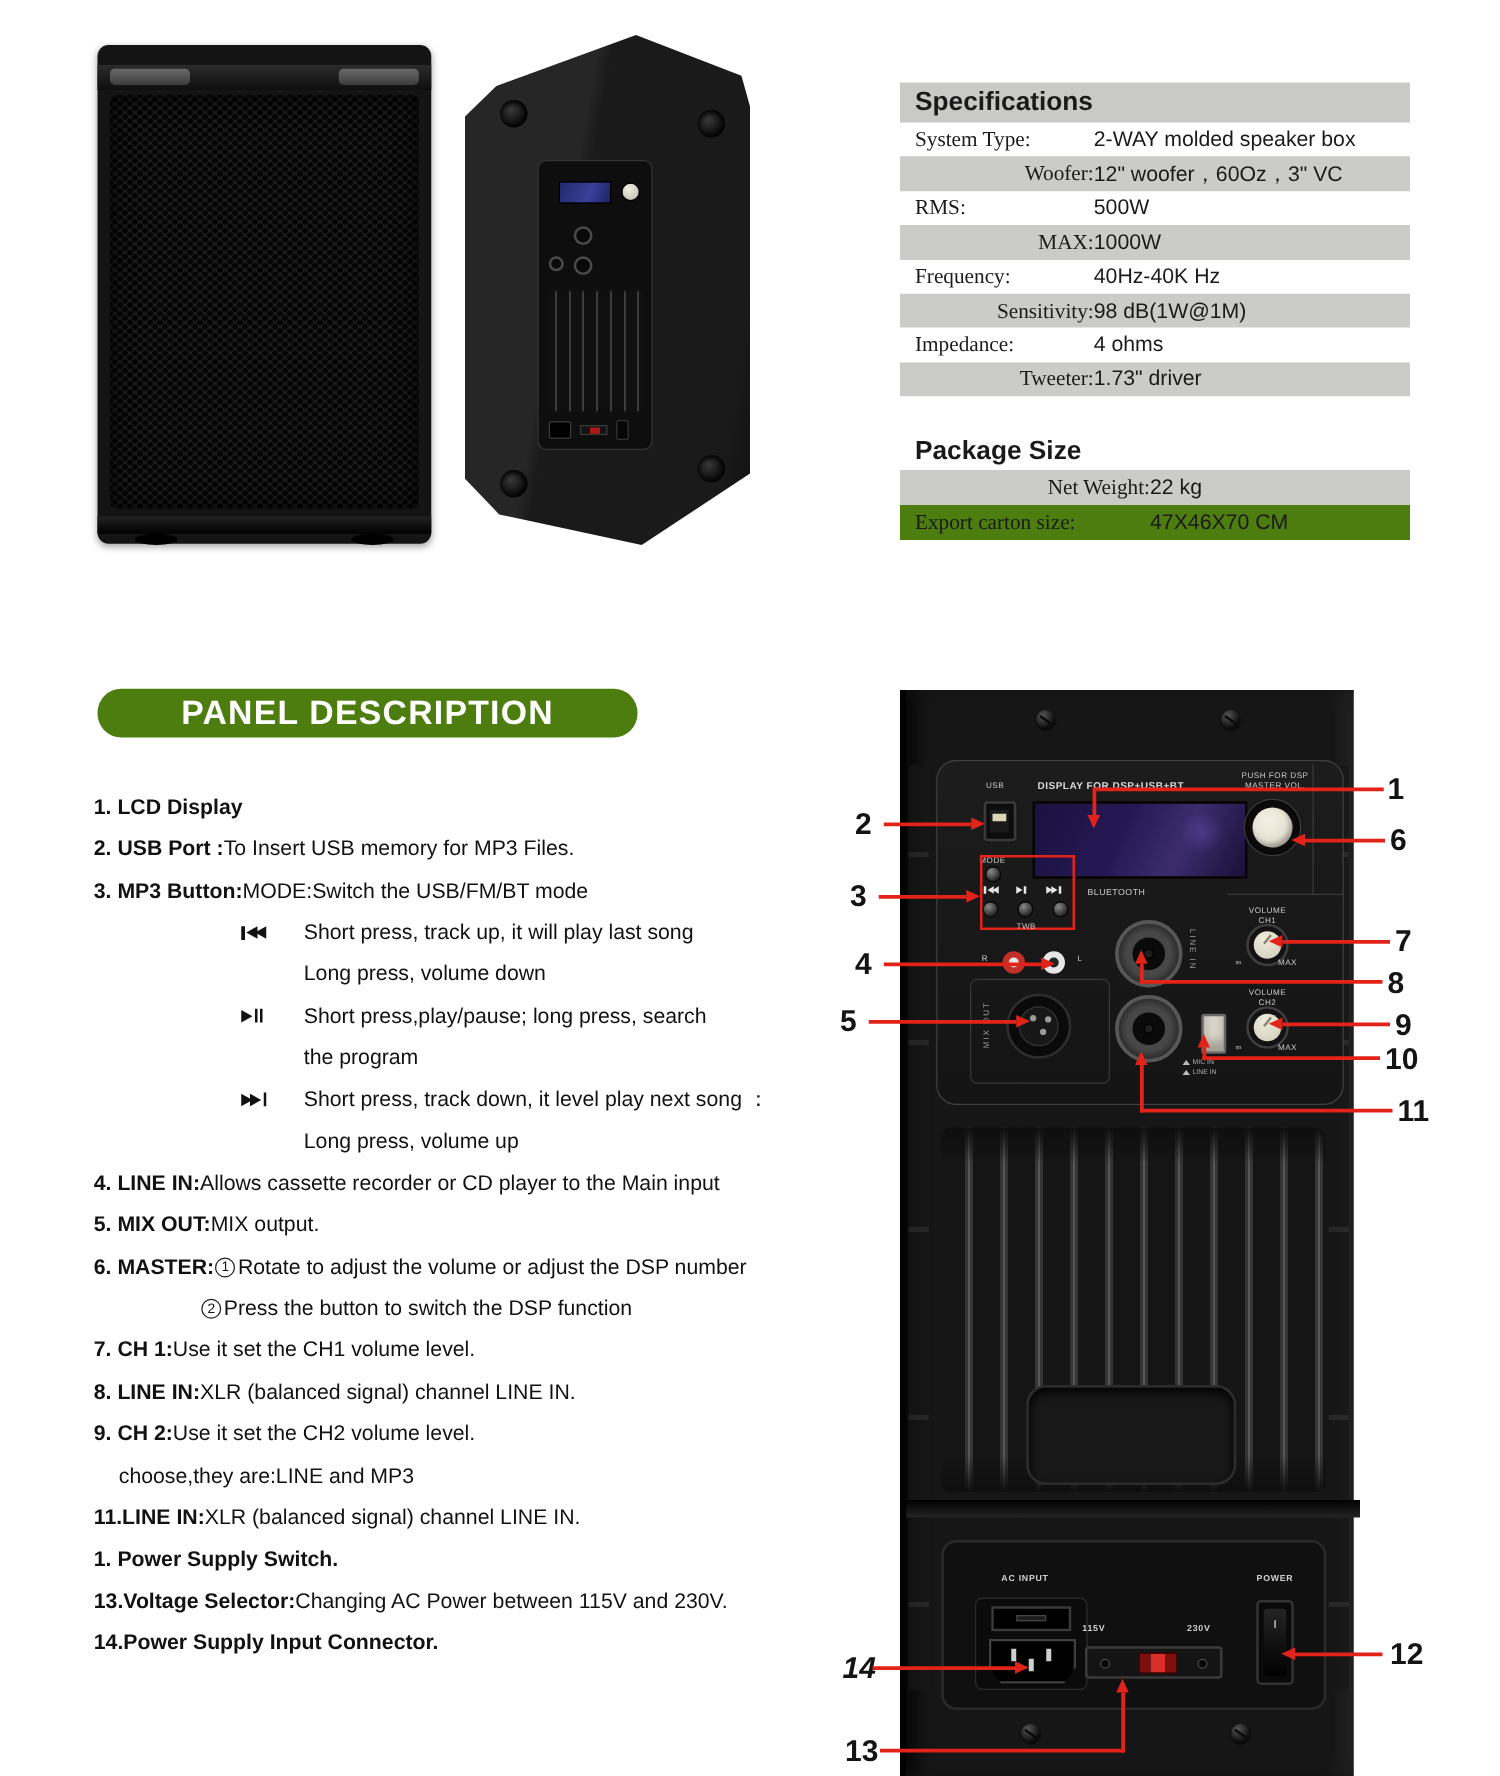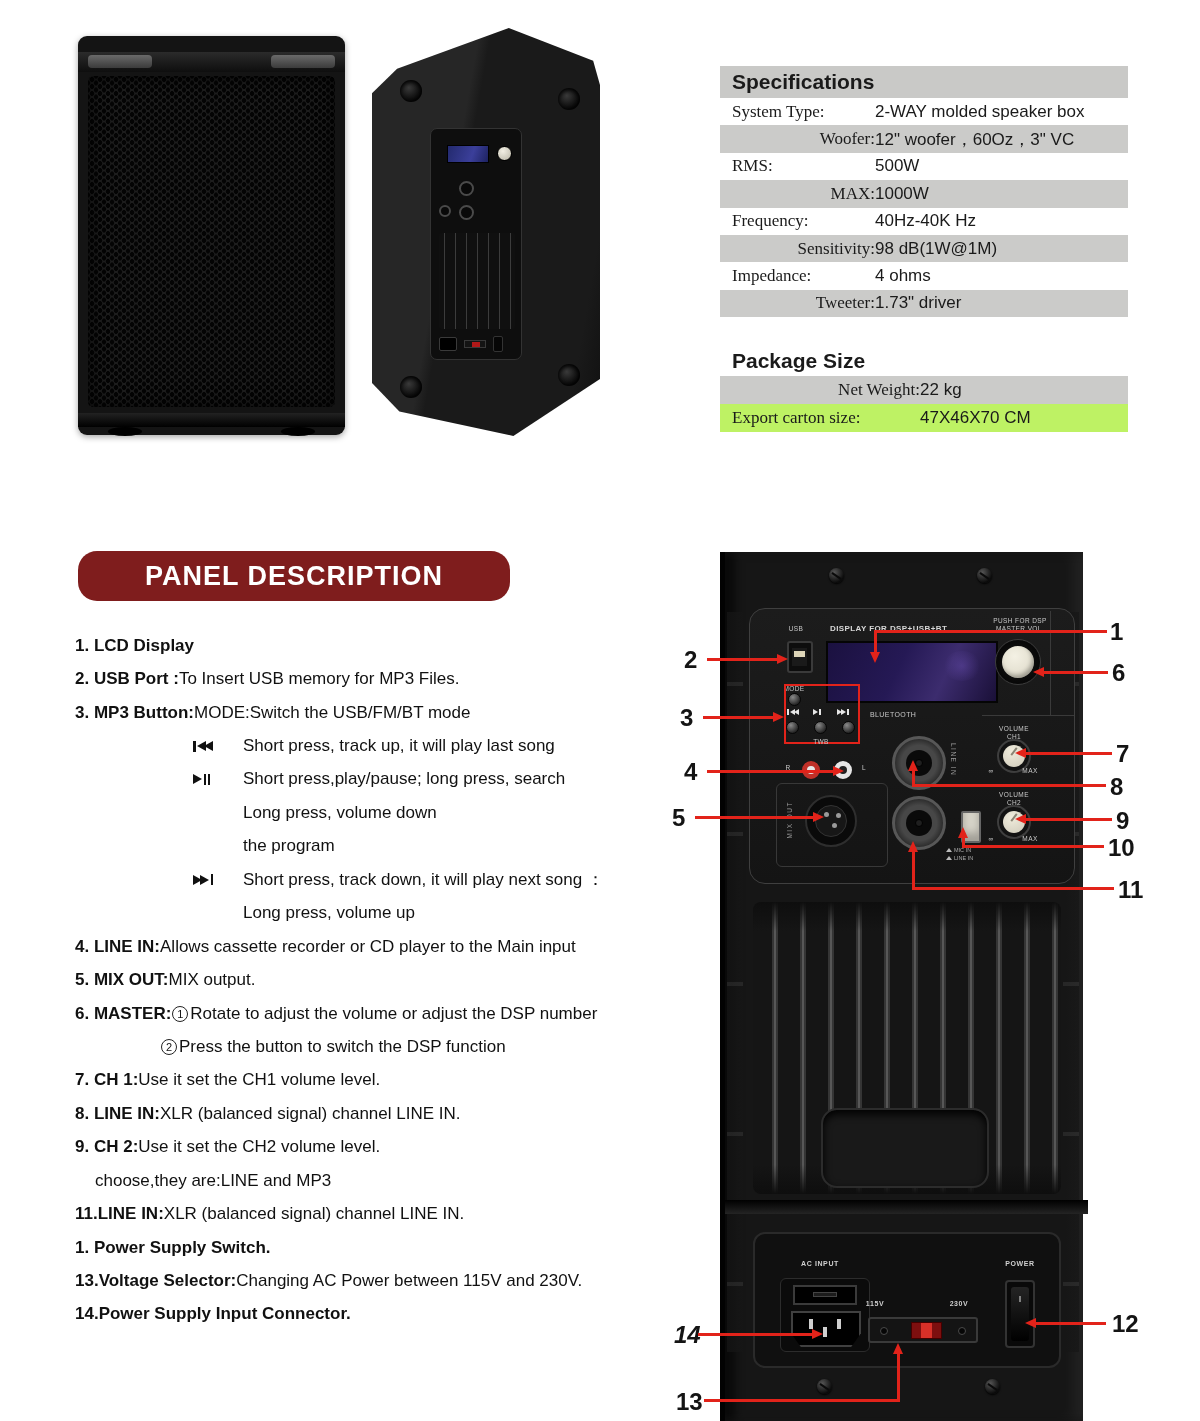--- a/index.html
+++ b/index.html
@@ -46,28 +46,28 @@
   .bs-iec { width:18px; height:14px; background:#000; border:1px solid #3a3a3a; border-radius:2px; }
   .bs-vsel { width:22px; height:8px; background:#141414; border:1px solid #3a3a3a; position:relative; }
   .bs-vsel i { position:absolute; left:7px; top:1px; width:8px; height:5px; background:#b01818; display:block; }
   .bs-rocker { width:10px; height:16px; background:#060606; border:1px solid #333; border-radius:2px; }
 
   
   .spec-table { width:408px; }
   .spec-head { height:32px; line-height:32px; background:#c9c9c7; font-weight:bold; font-size:21px; padding-left:12px; }
   .spec-row { display:flex; height:27.4px; align-items:center; font-size:17px; }
   .spec-row.gray { background:#cbcbc9;text-align:right; }
-  .spec-row.lightgray { background:#bef264; }
+  .spec-row.lightgray { background:#4d7c0f; }
   .spec-label { width:155px; padding-left:12px;font-family:Liberation Serif, serif; }
   .pkg .spec-label { width:200px; }
   .pkg .spec-head { background:#ffffff; }
   .spec-row { white-space:nowrap; }
 
   
-  #banner { left:78px; top:551px; width:432px; height:50px; background:#7f1d1d; border-radius:19px;
+  #banner { left:78px; top:551px; width:432px; height:39px; background:#4d7c0f; border-radius:19px;
     display:flex; align-items:center; justify-content:center; }
   #banner span { color:#fff; font-weight:bold; font-size:27px; letter-spacing:1px; }
 
   
   #desc-list { left:75px; top:629px; width:580px; font-size:17px; color:#111; }
   .line { height:33.45px; display:flex; align-items:center; white-space:nowrap; }
   .b { font-weight:bold; }
   .ind-icon { margin-left:118px; width:50px; display:flex; align-items:center; }
   .ind-txt { margin-left:168px; }
   .circ { display:inline-flex; width:16px; height:16px; border:1.3px solid #222; border-radius:50%;
@@ -281,44 +281,44 @@
       <span class="ind-icon">
           <span class="icon">
             <span class="ibar"></span>
             <span class="tri-l g1"></span>
             <span class="tri-l" style="margin-left:-2px;"></span>
           </span>
         </span>
       <span style="margin-left:0px;">Short press, track up, it will play last song</span>
     </div>
     <div class="line">
+        <span class="ind-txt">Long press, volume down</span>
+      </div>
+    <div class="line">
       <span class="ind-icon">
           <span class="icon">
             <span class="tri-r"></span>
             <span class="ibar g1"></span>
             <span class="ibar g1"></span>
           </span>
         </span>
       <span>Short press,play/pause; long press, search</span>
     </div>
     <div class="line">
-        <span class="ind-txt">Long press, volume down</span>
-      </div>
-    <div class="line">
         <span class="ind-txt">the program</span>
       </div>
     <div class="line">
       <span class="ind-icon">
           <span class="icon">
             <span class="tri-r"></span>
             <span class="tri-r" style="margin-left:-2px;"></span>
             <span class="ibar g1"></span>
           </span>
         </span>
-      <span>Short press, track down, it will play next song ：</span>
+      <span>Short press, track down, it level play next song ：</span>
     </div>
     <div class="line">
         <span class="ind-txt">Long press, volume up</span>
       </div>
 
     <div class="line">
         <span class="b">4. LINE IN:</span>
         <span> Allows cassette recorder or CD player to the Main input</span>
       </div>
     <div class="line">

